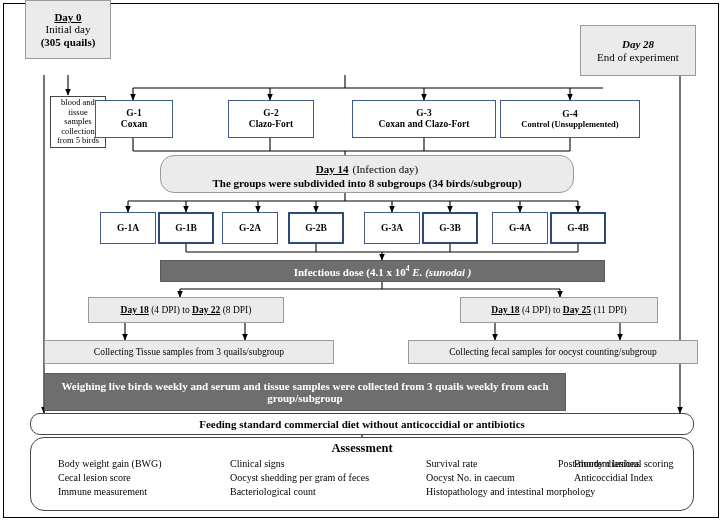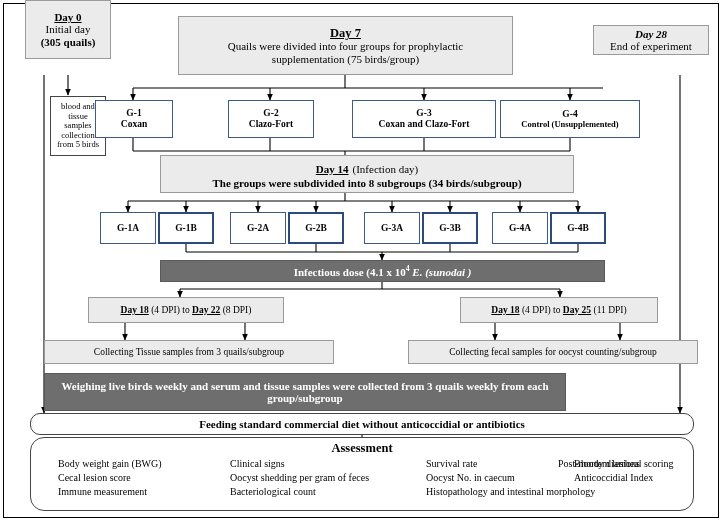--- a/index.html
+++ b/index.html
@@ -146,38 +146,29 @@
   </svg>
 
   <div class="box gray" style="left:25px; top:0; width:86px; height:59px;">
     <div class="inner">
       <div class="b u md">Day 0</div>
       <div class="md">Initial day</div>
       <div class="b md">(305 quails)</div>
     </div>
   </div>
 
-  <div class="box gray" style="left:178px; top:16px; width:335px; height:59px;">
-    <div class="inner">
-      <div class="b u lg">Day 7</div>
-      <div class="md">Quails were divided into four groups for prophylactic</div>
-      <div class="md">
-        <span>supplementation  (75 birds/group)</span>
-      </div>
-    </div>
-  </div>
-
-  <div class="box gray" style="left:593px; top:25px; width:116px; height:30px;">
+
+  <div class="box gray" style="left:580px; top:25px; width:116px; height:51px;">
     <div class="inner">
       <div class="b i md">Day 28</div>
       <div class="md">End of experiment</div>
     </div>
   </div>
 
-  <div class="box whiteplain" style="left:50px; top:96px; width:56px; height:60px;">
+  <div class="box whiteplain" style="left:50px; top:96px; width:56px; height:52px;">
     <div class="inner tiny">blood and tissue samples collection from 5 birds</div>
   </div>
 
   <div class="box white" style="left:95px; top:100px; width:78px; height:38px;">
     <div class="inner">
       <div class="b sm">G-1</div>
       <div class="b sm">Coxan</div>
     </div>
   </div>
   <div class="box white" style="left:228px; top:100px; width:86px; height:38px;">
@@ -192,37 +183,37 @@
       <div class="b sm">Coxan and Clazo-Fort</div>
     </div>
   </div>
   <div class="box white" style="left:500px; top:100px; width:140px; height:38px;">
     <div class="inner">
       <div class="b sm">G-4</div>
       <div class="b tiny">Control (Unsupplemented)</div>
     </div>
   </div>
 
-  <div class="box gray" style="left:160px; top:155px; width:414px; height:38px;">
+  <div class="box gray" style="left:160px; top:155px; width:414px; height:38px;border-radius:14px;">
     <div class="inner">
       <div>
         <span class="b u md">Day 14</span>
         <span class="md">(Infection day)</span>
       </div>
       <div class="b md">The groups were subdivided into 8 subgroups (34 birds/subgroup)</div>
     </div>
   </div>
 
   <div class="box white" style="left:100px; top:212px; width:56px; height:32px;">
     <span class="b sm">G-1A</span>
   </div>
   <div class="box white thick" style="left:158px; top:212px; width:56px; height:32px;">
     <span class="b sm">G-1B</span>
   </div>
-  <div class="box white" style="left:230px; top:212px; width:56px; height:32px;text-align:right;">
+  <div class="box white" style="left:222px; top:212px; width:56px; height:32px;text-align:right;">
     <span class="b sm">G-2A</span>
   </div>
   <div class="box white thick" style="left:288px; top:212px; width:56px; height:32px;">
     <span class="b sm">G-2B</span>
   </div>
   <div class="box white" style="left:364px; top:212px; width:56px; height:32px;">
     <span class="b sm">G-3A</span>
   </div>
   <div class="box white thick" style="left:422px; top:212px; width:56px; height:32px;">
     <span class="b sm">G-3B</span>

